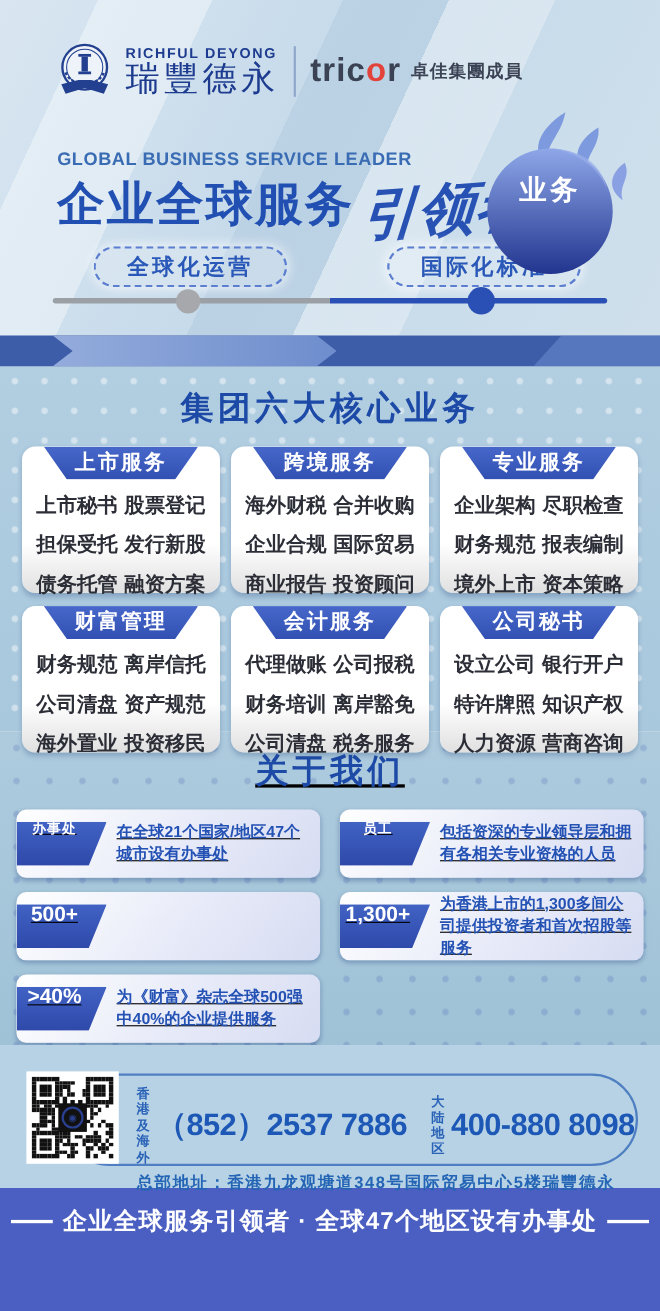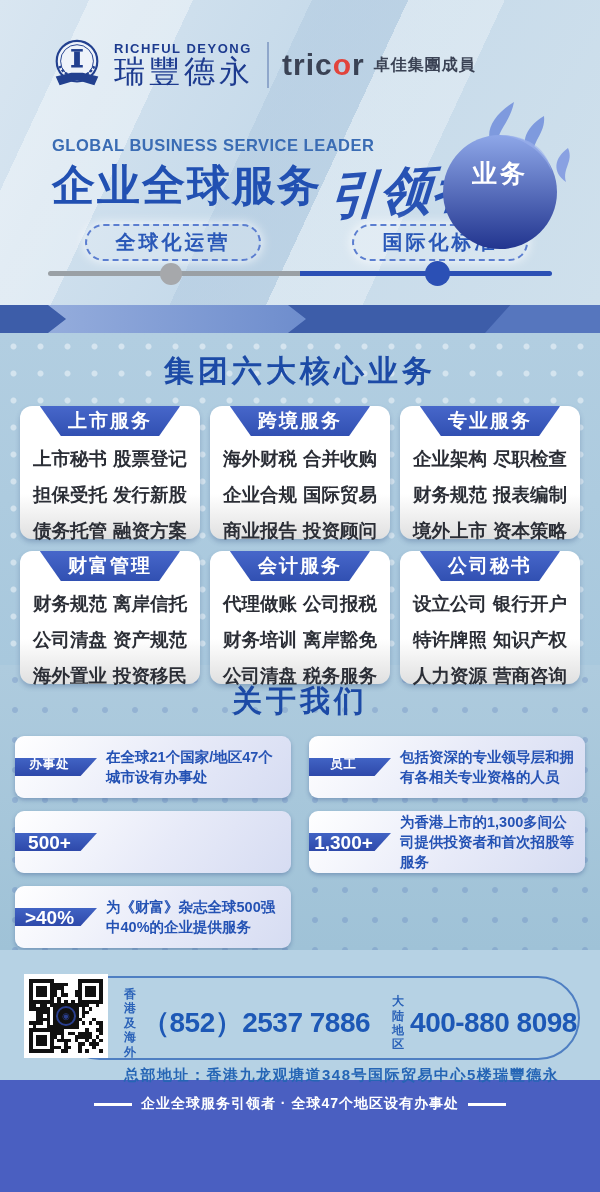--- a/index.html
+++ b/index.html
@@ -73,27 +73,27 @@
           clip-path:polygon(0 0,100% 0,85% 100%,15% 100%);
           color:#fff; font-size:19px; font-weight:800; letter-spacing:2px;
           text-align:center; line-height:30px; }
   .items { display:grid; grid-template-columns:1fr 1fr; row-gap:11px; padding:0 10px;
           text-align:center; font-size:18.5px; font-weight:700; color:#2b2e36; }
 
   
   .about { height:285px; padding-top:16px;
           background-image:radial-gradient(circle, rgba(64,96,176,.22) 2.5px, transparent 3.5px),
                            linear-gradient(180deg,#aecbde,#9fc2d7);
-          background-size:30px 30px, 100% 100%; }
+          background-size:30px 30px, 100% 100%;text-decoration:underline; }
   .stats-grid { display:grid; grid-template-columns:repeat(2,276px); gap:13px 18px;
           justify-content:center; margin-top:14px; }
   .stat-card { height:62px; border-radius:9px;
           background:linear-gradient(130deg,#ffffff 0%,#e7eaf8 55%,#d6dcf2 100%);
           box-shadow:0 2px 4px rgba(40,70,130,.35); display:flex; align-items:center; overflow:hidden; }
-  .stat-badge { width:82px; align-self:stretch; margin:22px 0; flex-shrink:0;
+  .stat-badge { width:82px; align-self:stretch; margin:11px 0; flex-shrink:0;
           background:linear-gradient(180deg,#4163c4,#2e49aa);
           clip-path:polygon(0 0,100% 0,80% 100%,0 100%);
           color:#fff; display:flex; flex-direction:column; align-items:center; justify-content:space-between;
           padding-right:13px; line-height:1.05;gap:36px; }
   .stat-label { font-size:12.5px; font-weight:700; letter-spacing:1px; }
   .stat-value { font-size:24px; font-weight:800; }
   .value-only .stat-value { font-size:19px; }
   .stat-text { flex:1; padding:0 8px 0 9px; font-size:14.5px; font-weight:800;
           color:#2452b4; line-height:1.4; }
 
@@ -112,21 +112,21 @@
           display:flex; align-items:center; justify-content:center; color:#2a3f8f; font-size:9px; }
   .phones { display:flex; align-items:center; }
   .phone-label { font-size:12px; color:#2a62b8; font-weight:700; line-height:1.2; letter-spacing:1px; }
   .phone-number { font-size:28px; font-weight:800; color:#1d58b6; margin-left:5px; letter-spacing:-.5px; white-space:nowrap; }
   .phone-divider { width:3px; height:26px; background:#2a62b8; margin:0 11px; border-radius:2px; }
   .address { font-size:15px; color:#2565b5; font-weight:700; letter-spacing:1.5px; margin-top:7px; white-space:nowrap; }
 
   
   .footer { height:112px; background:#4a5fc1; color:#fff; padding-top:15px; }
   .footer-headline { display:flex; align-items:center; justify-content:center;
-          font-size:14px; font-weight:800; letter-spacing:1px; }
+          font-size:22px; font-weight:800; letter-spacing:1px; }
   .head-line { width:38px; height:3px; background:#fff; margin:0 9px; }
   .footer-cities { margin:9px 26px 0; font-size:16.5px; line-height:1.6; font-weight:500;
           color:#f2f5ff; white-space:nowrap; }
 </style>
 </head>
 <body>
 
 <div class="page">
 
   <div class="hero">

